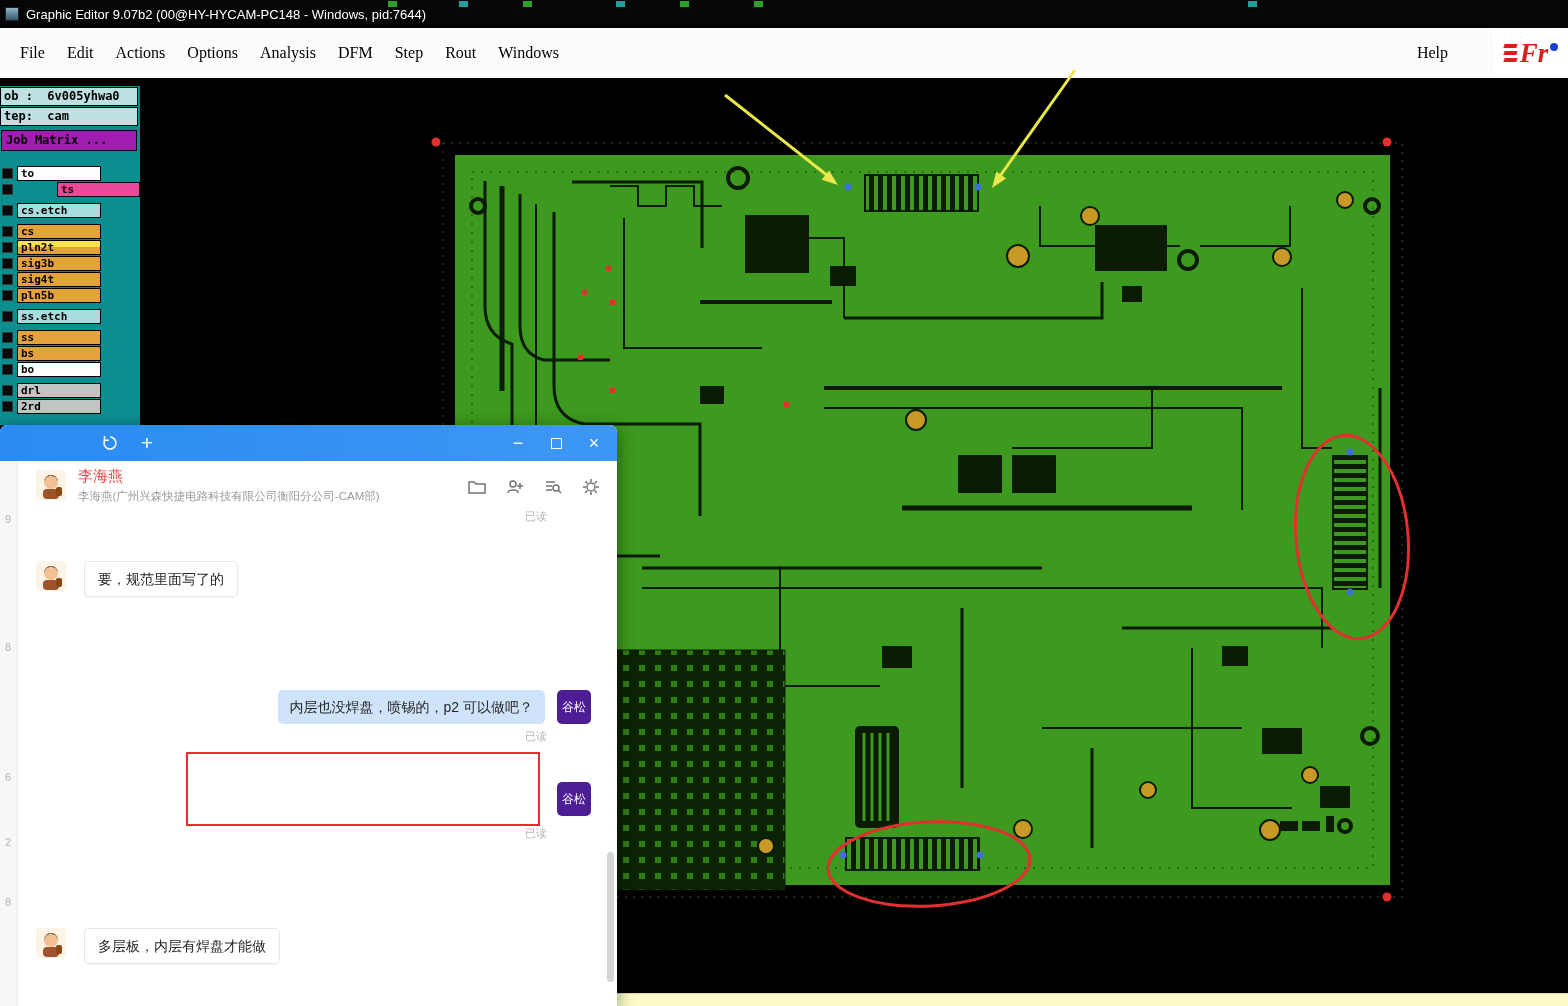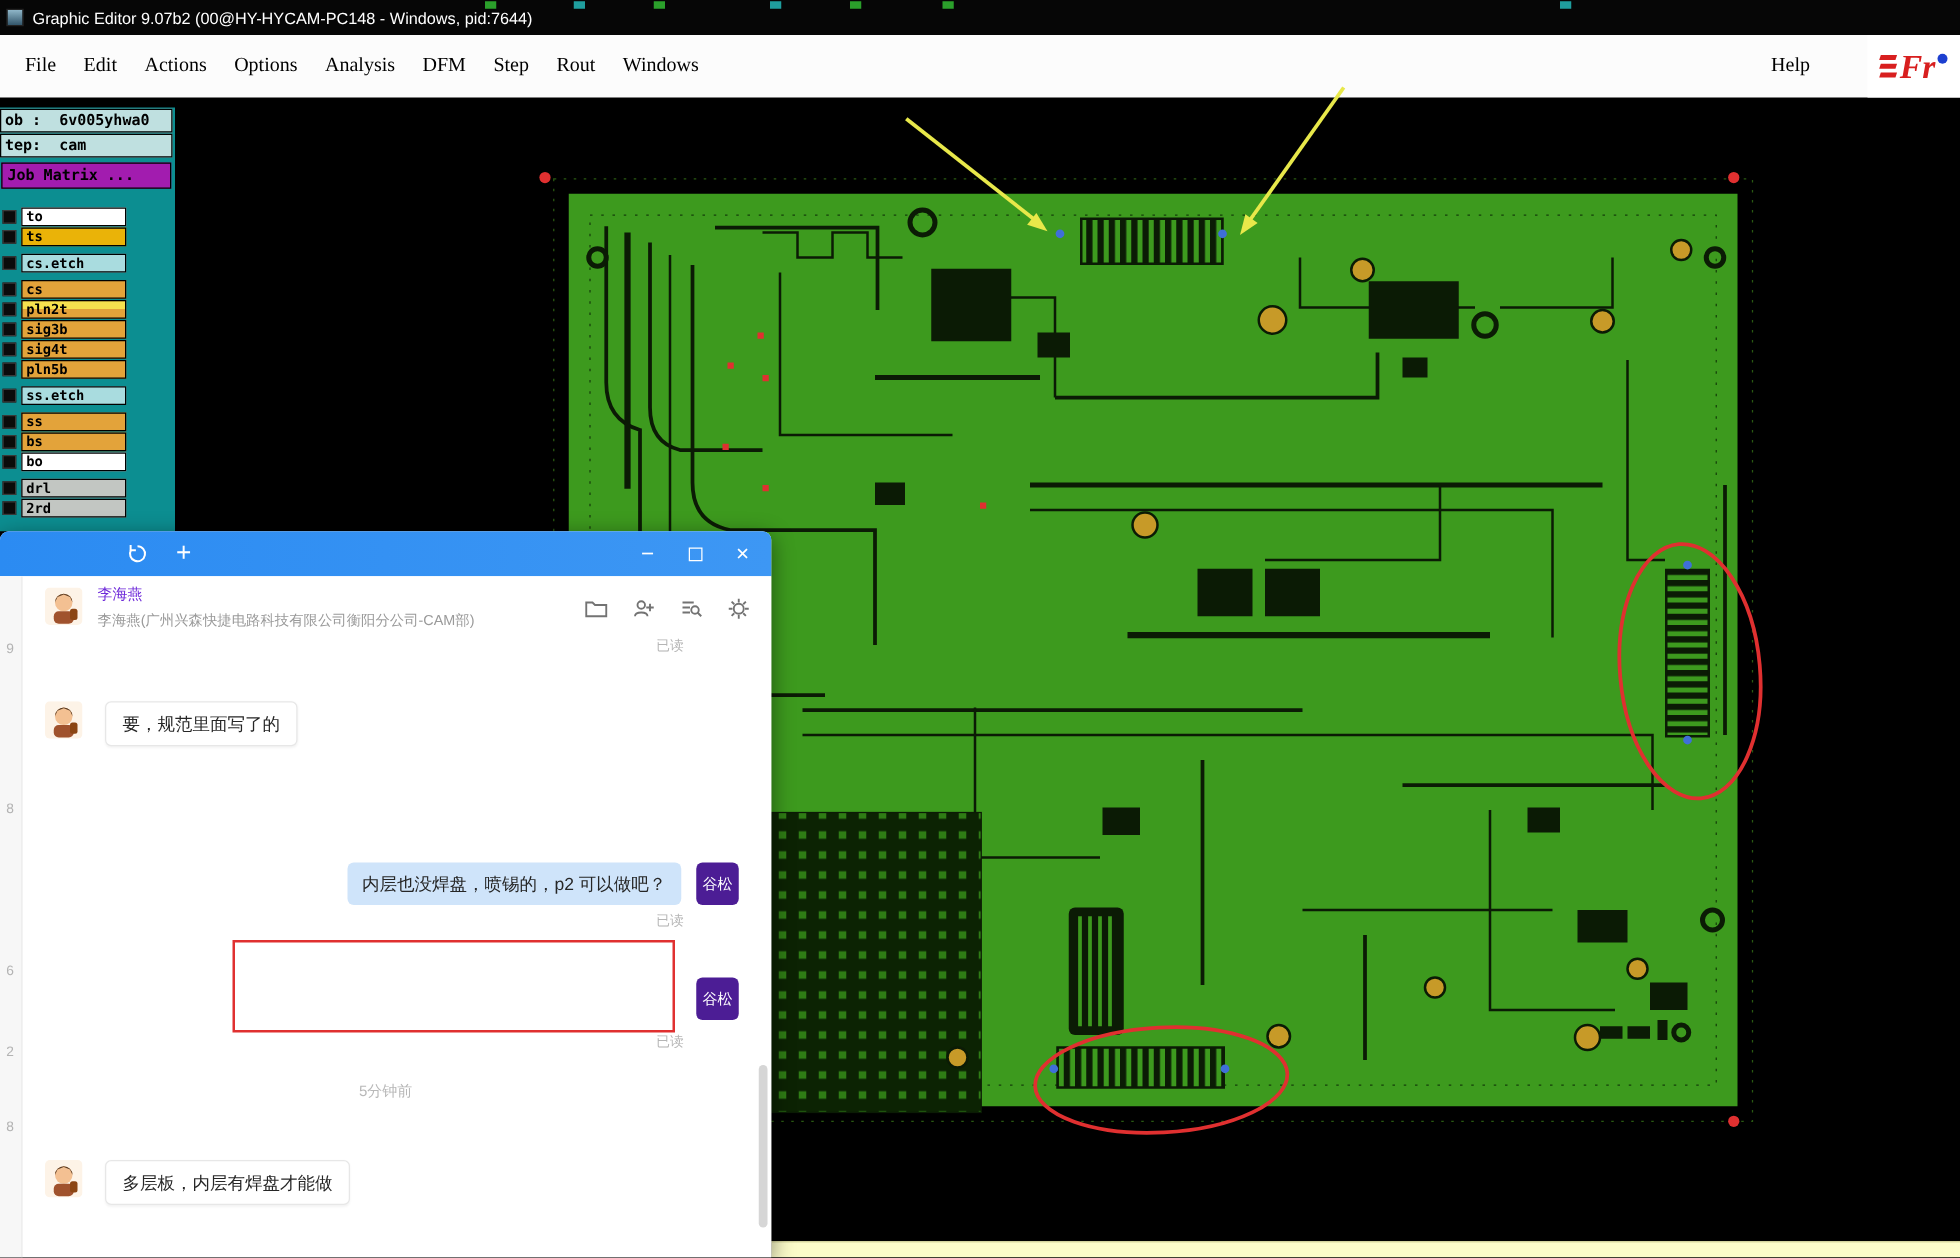--- a/index.html
+++ b/index.html
@@ -50,21 +50,21 @@
     font-size:13px;line-height:26px;padding-left:10px;cursor:text}
   .hicon{color:#fff;width:30px;height:30px;display:flex;align-items:center;justify-content:center;font-size:18px;cursor:default}
   .hicon.hist{margin-left:95px}
   .hicon.plus{margin-left:7px;font-size:21px}
   .winbtns{margin-left:auto;margin-right:8px;display:flex;gap:8px}
   .maxbox .box{display:block;width:11px;height:11px;border:1.5px solid #fff}
   .chat-body{position:relative;width:617px;height:545px;background:#fff;overflow:hidden}
   .gutter{position:absolute;left:0;top:0;width:18px;height:100%;background:#f7f7f7;border-right:1px solid #ececec}
   .gmark{position:absolute;left:5px;color:#b3b3b3;font-size:11px}
   .avatar{position:absolute;width:30px;height:30px}
-  .c-name{position:absolute;left:78px;top:6px;font-size:12px;color:#6d28d9}
+  .c-name{position:absolute;left:78px;top:6px;font-size:15px;color:#ef4444}
   .c-desc{position:absolute;left:78px;top:28px;font-size:11.5px;color:#9a9a9a;white-space:nowrap}
   .cicon{position:absolute;top:16px;width:22px;height:22px}
   .read{position:absolute;font-size:11px;color:#b5b5b5}
   .tstamp{position:absolute;left:0;width:100%;text-align:center;font-size:12px;color:#b8b8b8}
   .bubble{position:absolute;border-radius:5px;font-size:14px;color:#262626;line-height:18px;white-space:nowrap}
   .bubble.recv{background:#fff;border:1px solid #e7e7e7;box-shadow:0 1px 2px rgba(0,0,0,.05);padding:8px 13px}
   .bubble.sent{background:#cfe4fa;padding:8px 12px}
   .bubble.redmsg{background:#fff;border:1px solid #ececec;color:#cc1f1f;font-size:13px;padding:9px 10px}
   .badge{position:absolute;width:34px;height:34px;background:#4c1d95;color:#fff;border-radius:5px;
     font-size:12px;display:flex;align-items:center;justify-content:center}
@@ -250,21 +250,21 @@
     <div class="job-row">ob :  6v005yhwa0</div>
     <div class="job-row">tep:  cam</div>
     <div class="matrix-btn">Job Matrix ...</div>
     <div class="mtable">
       <div class="mrow">
           <span class="ind"></span>
           <span class="mname" style="background-color: rgb(255, 255, 255);">to</span>
         </div>
       <div class="mrow">
           <span class="ind"></span>
-          <span class="mname" style="background-color: #eab308;">ts</span>
+          <span class="mname" style="background-color: #ec4899; margin-left: 40px;">ts</span>
         </div>
       <div class="mrow g">
           <span class="ind"></span>
           <span class="mname" style="background-color: rgb(169, 220, 223);">cs.etch</span>
         </div>
       <div class="mrow g">
           <span class="ind"></span>
           <span class="mname" style="background-color: rgb(227, 163, 58);">cs</span>
         </div>
       <div class="mrow">
@@ -401,21 +401,20 @@
 
 
       <div class="bubble sent" style="right:72px;top:229px">内层也没焊盘，喷锡的，p2 可以做吧？</div>
       <div class="badge" style="right:26px;top:229px">谷松</div>
       <span class="read" style="top:268px;right:70px">已读</span>
 
       <div class="redbox"></div>
       <div class="badge" style="right:26px;top:321px">谷松</div>
       <span class="read" style="top:365px;right:70px">已读</span>
 
-      <div class="tstamp" style="top:404px">5分钟前</div>
 
       <span class="avatar" style="left:36px;top:467px">
         <svg viewBox="0 0 30 30" width="30" height="30">
             <rect width="30" height="30" rx="4" fill="#fdf3e7"></rect>
             <circle cx="15" cy="12" r="7" fill="#f3c092"></circle>
             <path d="M8,12 a7,7 0 0 1 14,0 l-2,-4.5 -5,-2 -5,2 z" fill="#5a3b22"></path>
             <rect x="7" y="19" width="16" height="10" rx="4" fill="#a0522d"></rect>
             <rect x="20" y="17" width="6" height="9" rx="2" fill="#8b4513"></rect>
           </svg>
       </span>

